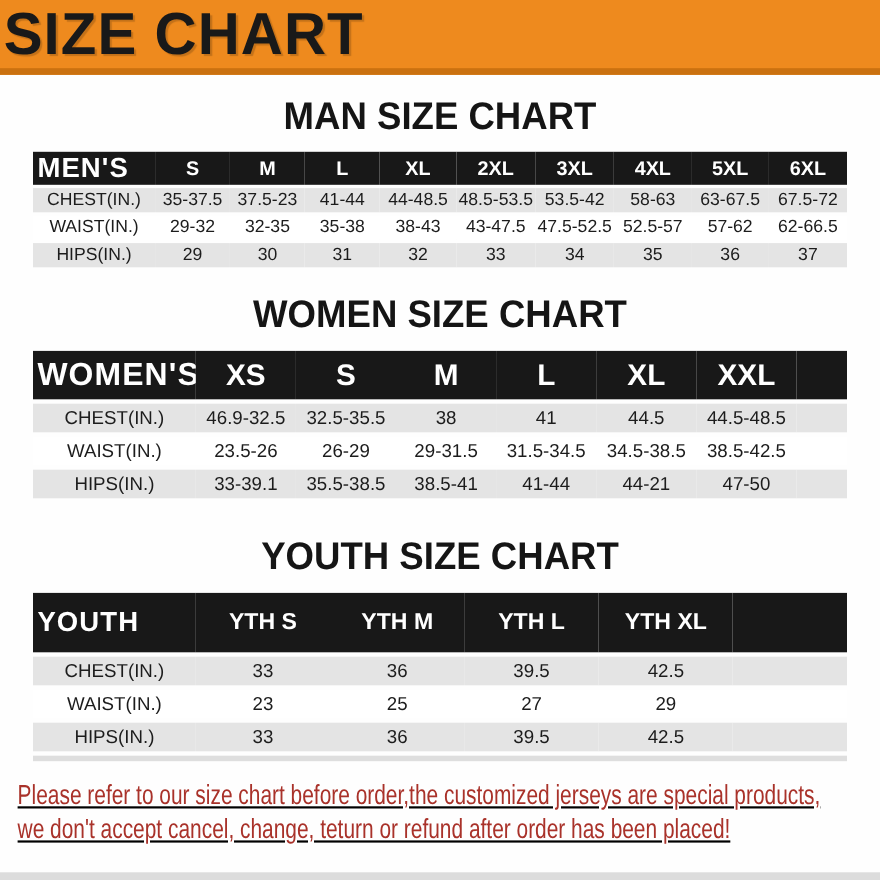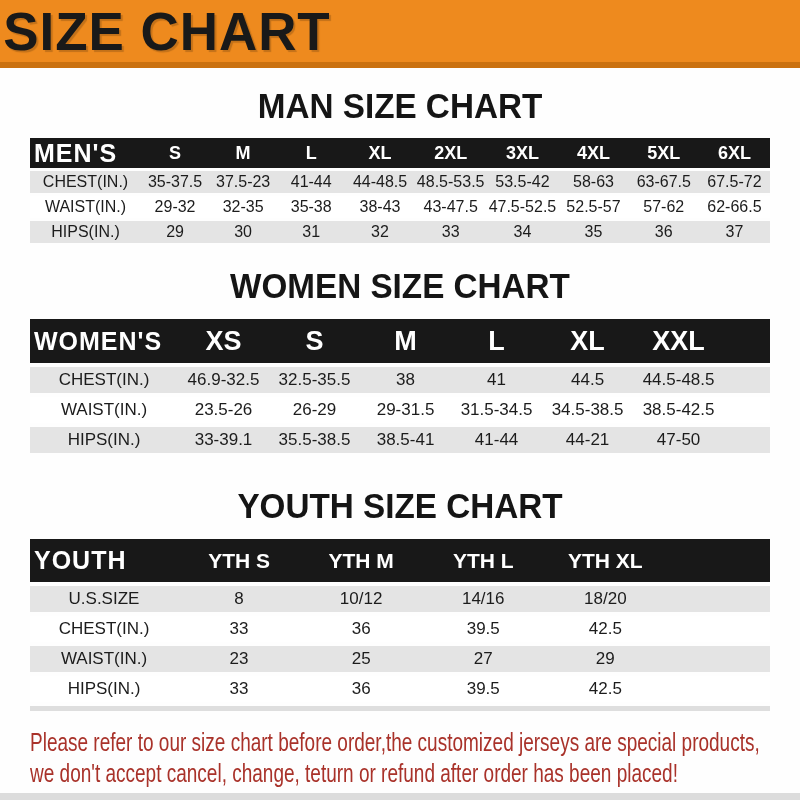--- a/index.html
+++ b/index.html
@@ -78,33 +78,34 @@
 
   
   .men-table { border-spacing: 0 3px; margin-top: 9px; }
   .men-table thead th { height: 30px; font-size: 18px; }
   .men-table thead th:first-child { font-size: 25px; letter-spacing: 1px; }
   .men-table tbody th, .men-table tbody td { height: 22px; font-size: 16px; }
 
   
   .women-table { border-spacing: 0 4px; }
   .women-table thead th { height: 44px; font-size: 27px; }
-  .women-table thead th:first-child { font-size: 25px; letter-spacing: 1px; }
+  .women-table thead th:first-child { font-size: 29px; letter-spacing: 1px; }
   .women-table tbody th, .women-table tbody td { height: 26px; font-size: 17px; }
 
   
   .youth-table { border-spacing: 0 4px; margin-top: 12px; border-bottom: 5px solid #dedede; }
-  .youth-table thead th { height: 43px; font-size: 21px; }
+  .youth-table thead th { height: 54px; font-size: 21px; }
   .youth-table thead th:first-child { font-size: 25px; letter-spacing: 1px; }
   .youth-table tbody th, .youth-table tbody td { height: 26px; font-size: 17px; }
 
   
   .footer-notes {
     margin-top: 16px;
-    padding-left: 30px;
+    padding-left: 16px;
+    text-decoration: underline;
   }
   .footer-line {
     white-space: nowrap;
     transform: scaleX(0.76);
     transform-origin: left center;
     font-size: 25px;
     line-height: 31px;
     color: var(--footer-red, #a9322a);
   }
 
@@ -265,28 +266,20 @@
         <th>YOUTH</th>
         <th>YTH S</th>
         <th>YTH M</th>
         <th>YTH L</th>
         <th>YTH XL</th>
         <th></th>
       </tr>
     </thead>
     <tbody>
       <tr>
-        <th>U.S.SIZE</th>
-        <td>8</td>
-        <td>10/12</td>
-        <td>14/16</td>
-        <td>18/20</td>
-        <td></td>
-      </tr>
-      <tr>
         <th>CHEST(IN.)</th>
         <td>33</td>
         <td>36</td>
         <td>39.5</td>
         <td>42.5</td>
         <td></td>
       </tr>
       <tr>
         <th>WAIST(IN.)</th>
         <td>23</td>

